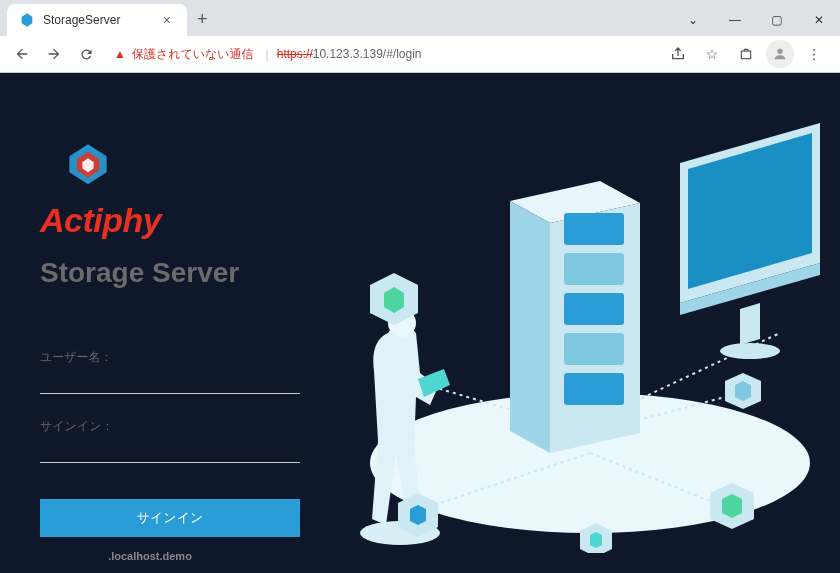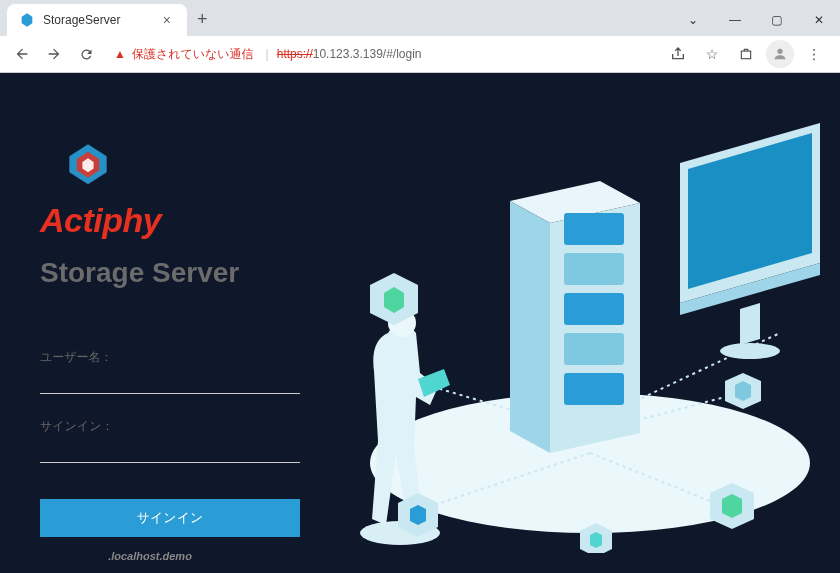--- a/index.html
+++ b/index.html
@@ -34,21 +34,21 @@
     .logo-icon { width: 56px; height: 56px; margin-bottom: 8px; margin-left: 20px; }
     .brand { font-size: 34px; font-weight: bold; font-style: italic; color: #e73020; letter-spacing: -0.5px; }
     .product { font-size: 28px; font-weight: bold; color: #6b6b6b; margin-top: 17px; }
     
     .form { width: 260px; }
     .field { margin-bottom: 24px; }
     .field-label { font-size: 12px; color: #666; margin-bottom: 4px; display: block; }
     .field-input { width: 100%; border: none; border-bottom: 1px solid #ccc; padding: 4px 0; font-size: 13px; background: transparent; outline: none; }
     .signin-btn { width: 100%; background: #2a9dd6; color: #fff; border: none; padding: 10px; font-size: 13px; cursor: pointer; margin-top: 12px; }
     
-    .footer { position: absolute; bottom: 12px; left: 0; width: 300px; text-align: center; font-size: 11px; color: #888; font-weight: bold; font-style: italic; }
+    .footer { position: absolute; bottom: 12px; left: 0; width: 300px; text-align: center; font-size: 11px; color: #888; font-weight: bold; }
     
     
     .illustration { position: absolute; right: 0; top: 30px; width: 530px; height: 450px; pointer-events: none; }
   </style>
 </head>
 <body>
 
 <div class="browser-chrome">
   <div class="tab-bar">
     <div class="tab">

